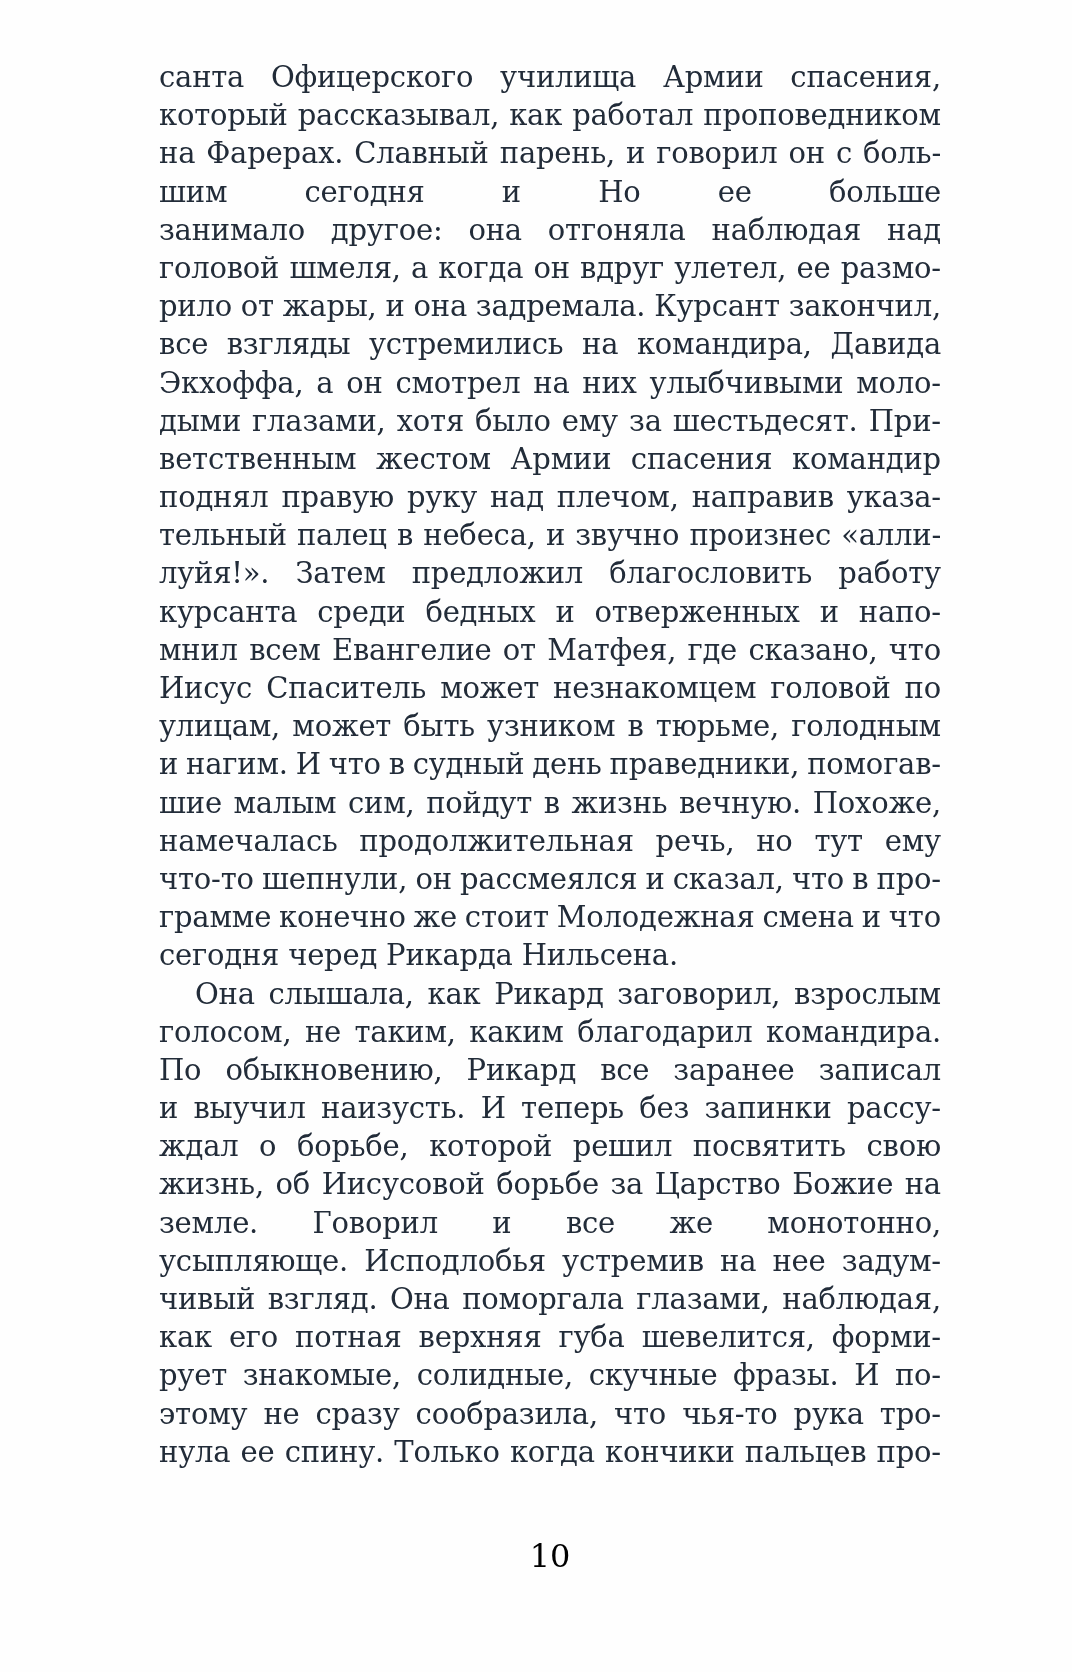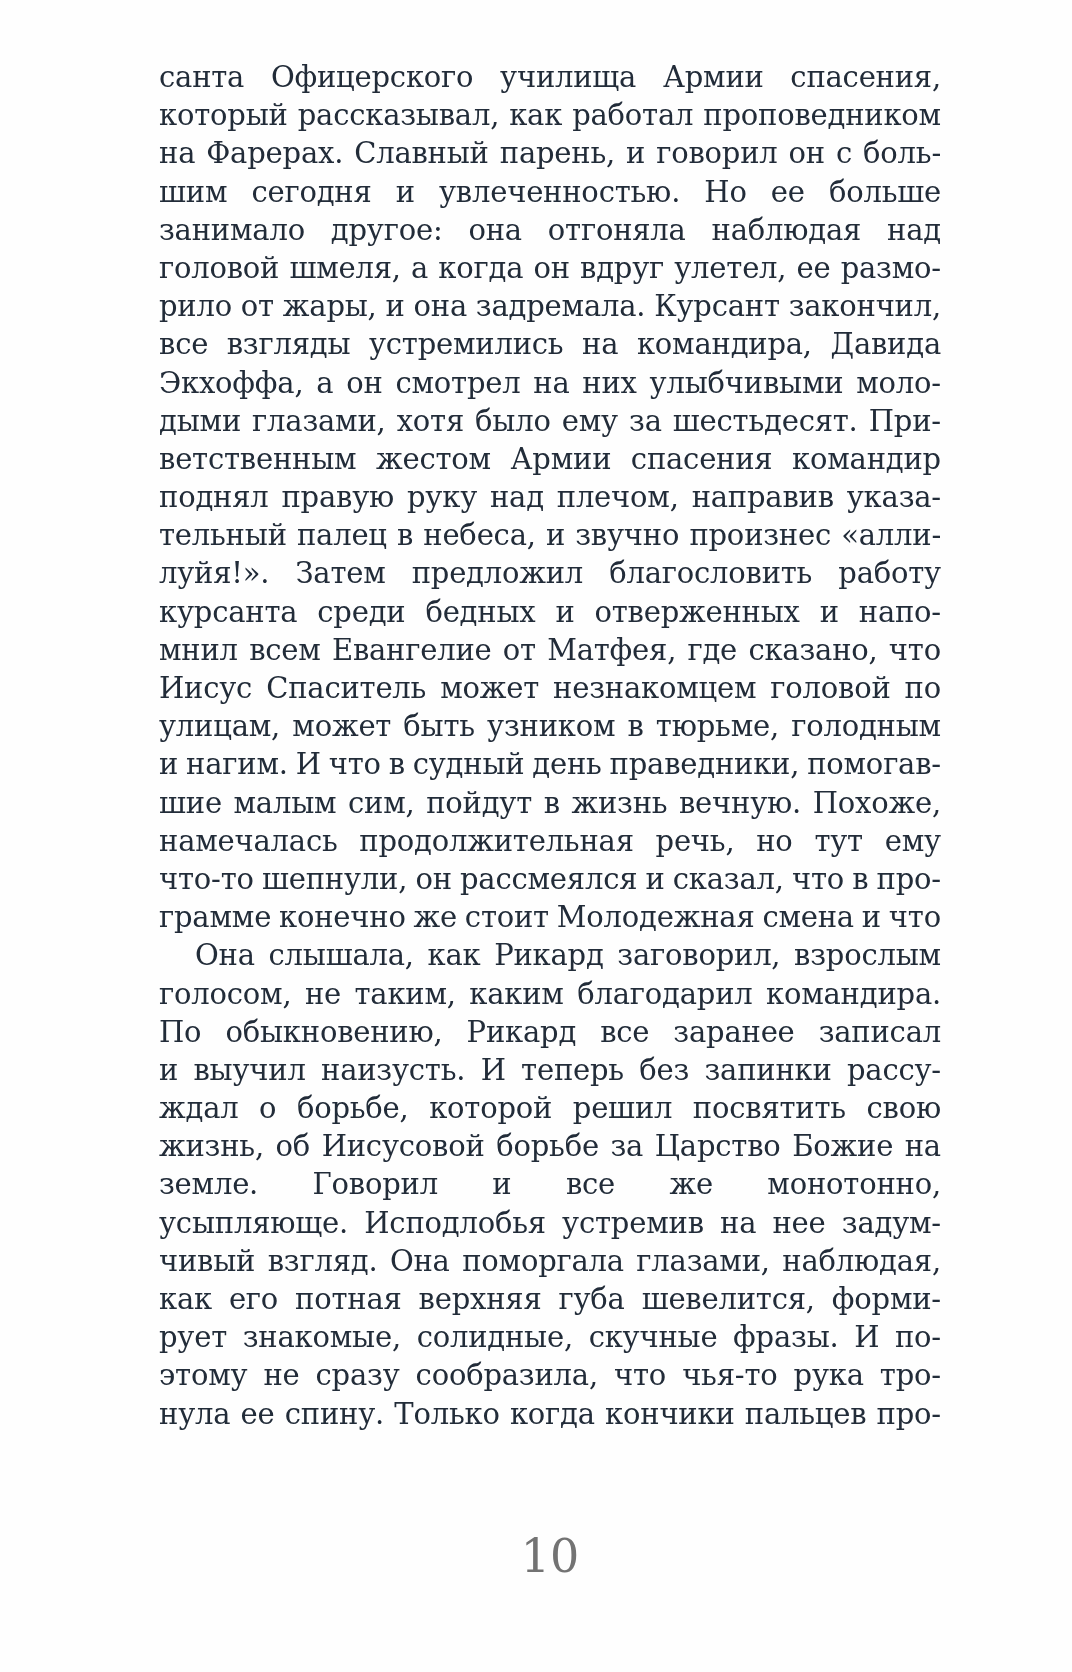--- a/index.html
+++ b/index.html
@@ -44,23 +44,23 @@
   }
   .line.indent {
     padding-left: 36px;
   }
   .page-number {
     position: absolute;
     left: 159px;
     top: 1532px;
     width: 782px;
     text-align: center;
-    font-size: 46px;
+    font-size: 32px;
     line-height: 48px;
-    color: #737373;
+    color: #000000;
   }
 </style>
 </head>
 <body>
 
 <div class="page" style="background: rgb(254, 254, 254); text-decoration: underline;">
   <div class="text-block" id="text-block" style="color: rgb(34, 44, 57);">
       <div class="line just">
         <span>санта</span>
         <span>Офицерского</span>
@@ -83,21 +83,20 @@
         <span>и</span>
         <span>говорил</span>
         <span>он</span>
         <span>с</span>
         <span>боль-</span>
       </div>
       <div class="line just">
         <span>шим</span>
         <span>сегодня</span>
         <span>и</span>
-        <span>увлеченностью.</span>
         <span>Но</span>
         <span>ее</span>
         <span>больше</span>
       </div>
       <div class="line just">
         <span>занимало</span>
         <span>другое:</span>
         <span>она</span>
         <span>отгоняла</span>
         <span>наблюдая</span>
@@ -264,20 +263,21 @@
       <div class="line just">
         <span>грамме</span>
         <span>конечно</span>
         <span>же</span>
         <span>стоит</span>
         <span>Молодежная</span>
         <span>смена</span>
         <span>и</span>
         <span>что</span>
       </div>
+      <div class="line plain">сегодня черед Рикарда Нильсена.</div>
       <div class="line just indent">
         <span>Она</span>
         <span>слышала,</span>
         <span>как</span>
         <span>Рикард</span>
         <span>заговорил,</span>
         <span>взрослым</span>
       </div>
       <div class="line just">
         <span>голосом,</span>

